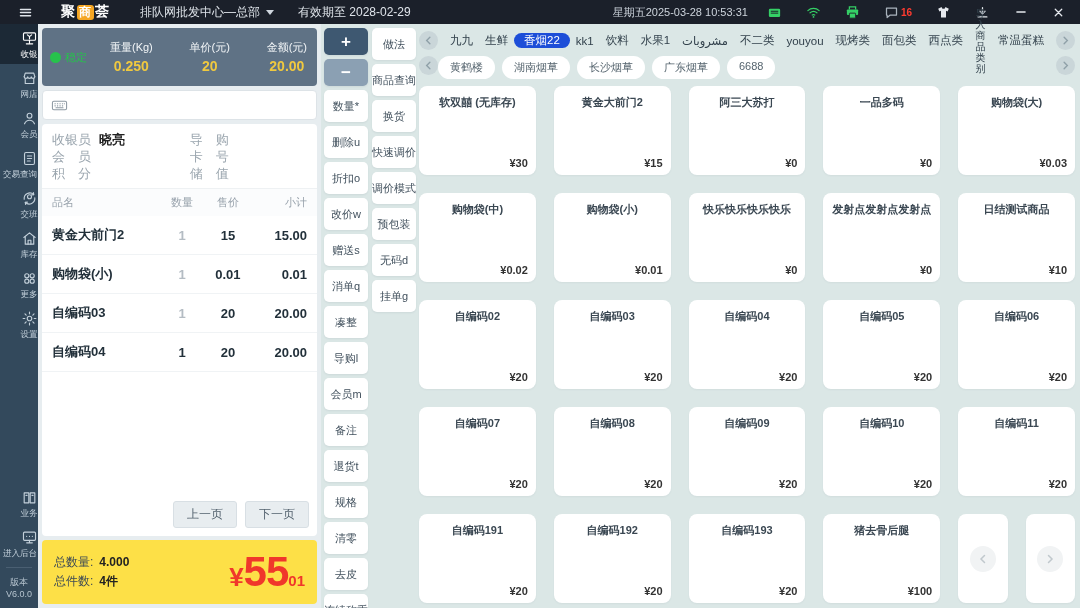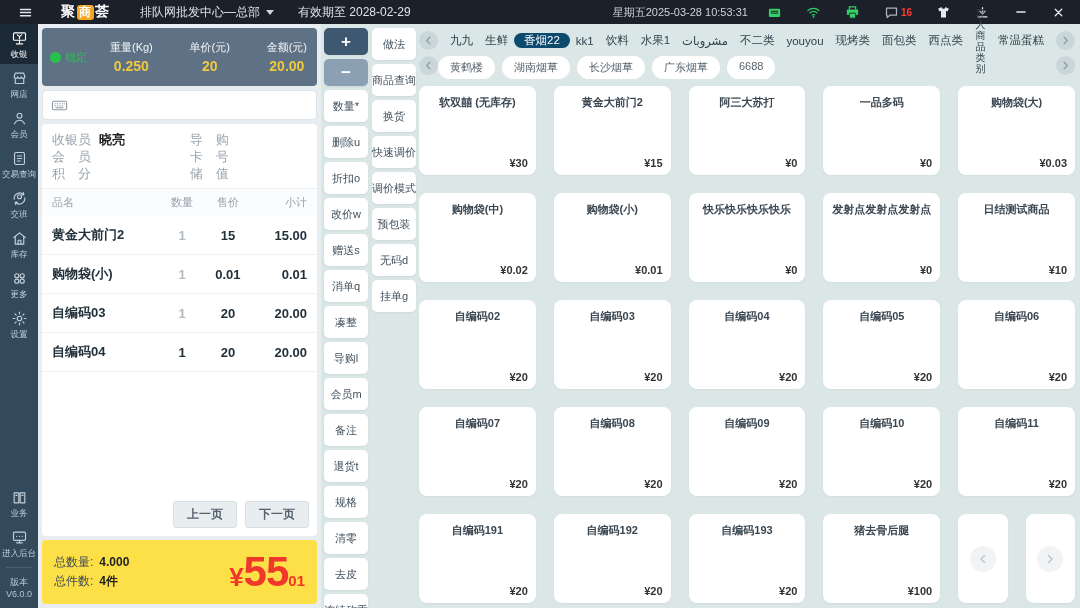--- a/index.html
+++ b/index.html
@@ -21,21 +21,21 @@
   .tb-icon { display:flex; align-items:center; gap:2px; padding:0 5px; color:#e6e9ee; }
   .tb-icon.green { color:#35d066; }
   .tb-icon svg { display:block; }
   .badge { color:#ff3b30; font-size:10px; font-weight:bold; font-style:normal; }
 
   
   .main { flex:1; display:flex; min-height:0; }
 
   
   .sidebar { width:38px; flex:none; background:#33495c; display:flex; flex-direction:column; color:#c3d0da; }
-  .side-item { padding:6px 0 5px; display:flex; flex-direction:column; align-items:center; gap:2px; cursor:pointer; }
+  .side-item { padding:6px 0 5px; display:flex; flex-direction:column; align-items:flex-end; gap:2px; cursor:pointer; }
   .side-item .side-label { font-size:9px; line-height:10px; text-align:center; transform:scale(.95); white-space:nowrap; }
   .side-item.active { background:#1c2936; color:#fff; }
   .side-icon svg { display:block; }
   .side-bottom { margin-top:auto; }
   .side-divider { height:1px; background:#4a5f72; margin:4px 6px; }
   .version { text-align:center; font-size:9px; line-height:12px; color:#b6c4cf; padding:4px 0 8px; }
 
   
   .left-panel { width:283px; flex:none; background:#e7edf0; display:flex; flex-direction:column; padding:4px; gap:4px; }
   .scale { flex:none; background:#5f7285; border-radius:4px; height:58px; display:flex; align-items:center; padding:0 10px 0 8px; }
@@ -62,21 +62,21 @@
   .cart-rows { flex:1; min-height:0; }
   .cart-row { display:flex; align-items:center; font-size:13px; font-weight:bold; color:#22303a; padding:10px 10px; border-bottom:1px solid #f0f3f5; }
   .c-name { width:42%; text-align:left; }
   .c-qty  { width:18%; text-align:center; }
   .c-price{ width:18%; text-align:center; }
   .c-sub  { width:22%; text-align:right; }
   .cart-row .c-qty { color:#b4bcc3; }
   .cart-row.selected .c-qty { color:#22303a; }
   .pager { flex:none; display:flex; justify-content:flex-end; gap:8px; padding:6px 8px 8px; }
   .pager button { background:#e8edf0; border:1px solid #d8dfe4; border-radius:3px; font-size:12px; color:#53626e;
-    padding:4px 13px; cursor:pointer; font-family:inherit;font-weight:bold; }
+    padding:4px 13px; cursor:pointer; font-family:inherit; }
 
   .totals { flex:none; background:#fde047; border-radius:4px; display:flex; align-items:center; padding:10px 12px; height:64px; }
   .totals-left { font-size:12px; color:#3e4b55; line-height:19px; }
   .totals-left b { font-weight:bold; color:#222; margin-left:6px; }
   .totals-right { margin-left:auto; color:#f0372b; display:flex; align-items:baseline; }
   .t-cur { font-size:26px; font-weight:bold; }
   .t-yuan { font-size:42px; font-weight:bold; letter-spacing:-1px; }
   .t-cents { font-size:15px; font-weight:bold; }
 
   
@@ -89,21 +89,21 @@
   .checkout { flex:1; min-height:62px; background:#26b8a8; border:none; border-radius:6px; color:#fff; font-size:13px;
     line-height:17px; white-space:pre-line; cursor:pointer; font-family:inherit; }
 
   
   .products { flex:1; display:flex; flex-direction:column; min-width:0; padding:3px 5px 5px 2px; }
   .tabs-row { flex:none; height:27px; display:flex; align-items:center; gap:6px; }
   .scroll-btn { flex:none; width:19px; height:19px; border-radius:50%; background:#cad6d9; color:#fff;
     display:flex; align-items:center; justify-content:center; cursor:pointer; }
   .tabs { flex:1; display:flex; align-items:center; justify-content:space-between; min-width:0; }
   .tab { font-size:11.5px; color:#33424d; white-space:nowrap; padding:3px 6px; cursor:pointer; }
-  .tab.active { background:#0c4a6e; color:#fff; border-radius:20px; padding:0 10px; }
+  .tab.active { background:#1d4ed8; color:#fff; border-radius:20px; padding:0 10px; }
   .tab.wrap { white-space:pre-line; font-size:10px; line-height:11px; text-align:center; padding:0 2px; }
   .subtabs-row { flex:none; height:25px; display:flex; align-items:flex-start; margin-top:2px; }
   .subtab { background:#fff; border-radius:20px; font-size:11px; color:#55646e; padding:4px 12px; cursor:pointer; white-space:nowrap; }
   .subtabs-row .scroll-btn.right { margin-left:auto; }
   .grid { flex:1; display:grid; grid-template-columns:repeat(10,1fr); grid-auto-rows:1fr; gap:18px; margin-top:5px; min-height:0; }
   .card { grid-column:span 2; background:#fff; border-radius:8px; position:relative; box-shadow:0 1px 2px rgba(40,60,80,.05); cursor:pointer; overflow:hidden; }
   .p-name { display:block; padding:9px 5px 0; text-align:center; font-size:11px; font-weight:bold; color:#3a4752; }
   .p-price { position:absolute; right:8px; bottom:6px; font-size:11px; font-weight:bold; color:#333; }
   .nav-card { grid-column:span 1; background:#fff; border-radius:8px; display:flex; align-items:center; justify-content:center;
     box-shadow:0 1px 2px rgba(40,60,80,.05); cursor:pointer; }

